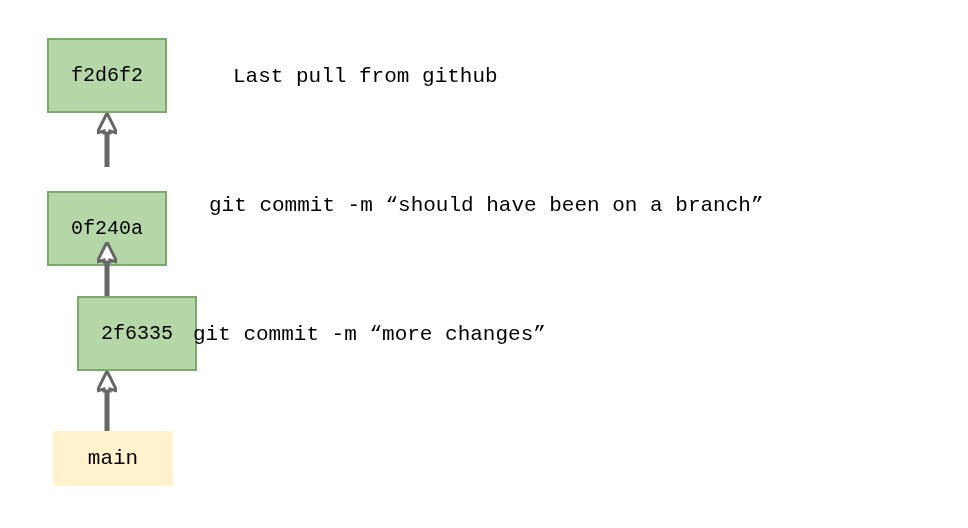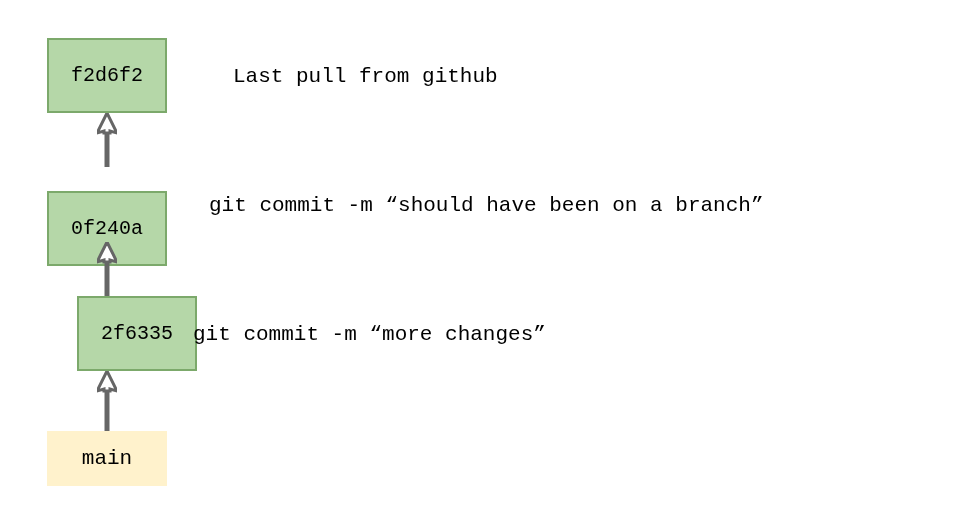--- a/index.html
+++ b/index.html
@@ -85,15 +85,15 @@
 </div>
 <div class="desc" style="left:193px; top:323px;">git commit -m “more changes”</div>
 
 <div class="arrow" style="left:97px; top:371px; height:60px;">
   <svg width="20" height="60" viewBox="0 0 20 60">
     <line x1="10" y1="60" x2="10" y2="12" stroke="#666666" stroke-width="5"></line>
     <polygon points="10,0 0,20 7,18 7,20 13,20 13,18 20,20" fill="#ffffff" stroke="#666666" stroke-width="3" stroke-linejoin="miter"></polygon>
   </svg>
 </div>
 
-<div class="branch-node" style="left:47px; top:431px;">
+<div class="branch-node" style="left:53px; top:431px;">
   <span>main</span>
 </div>
 
 </body></html>

